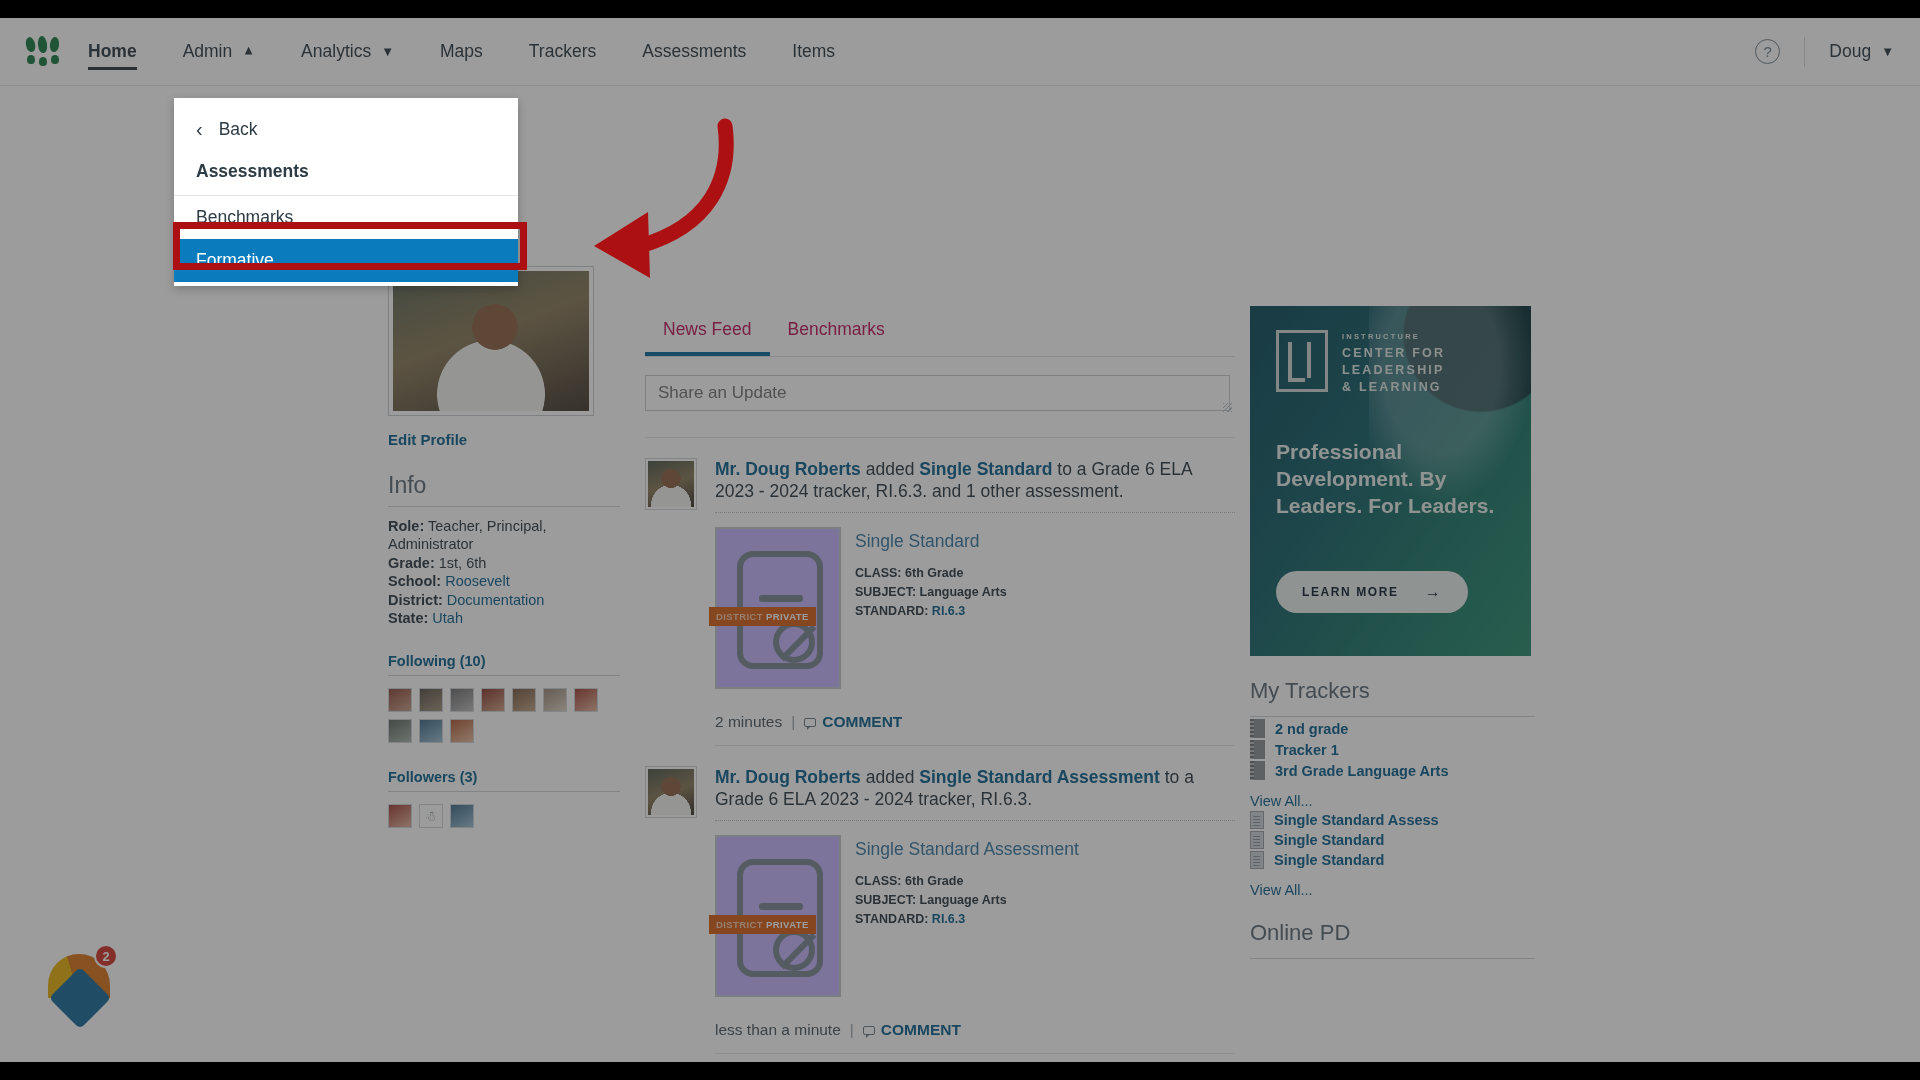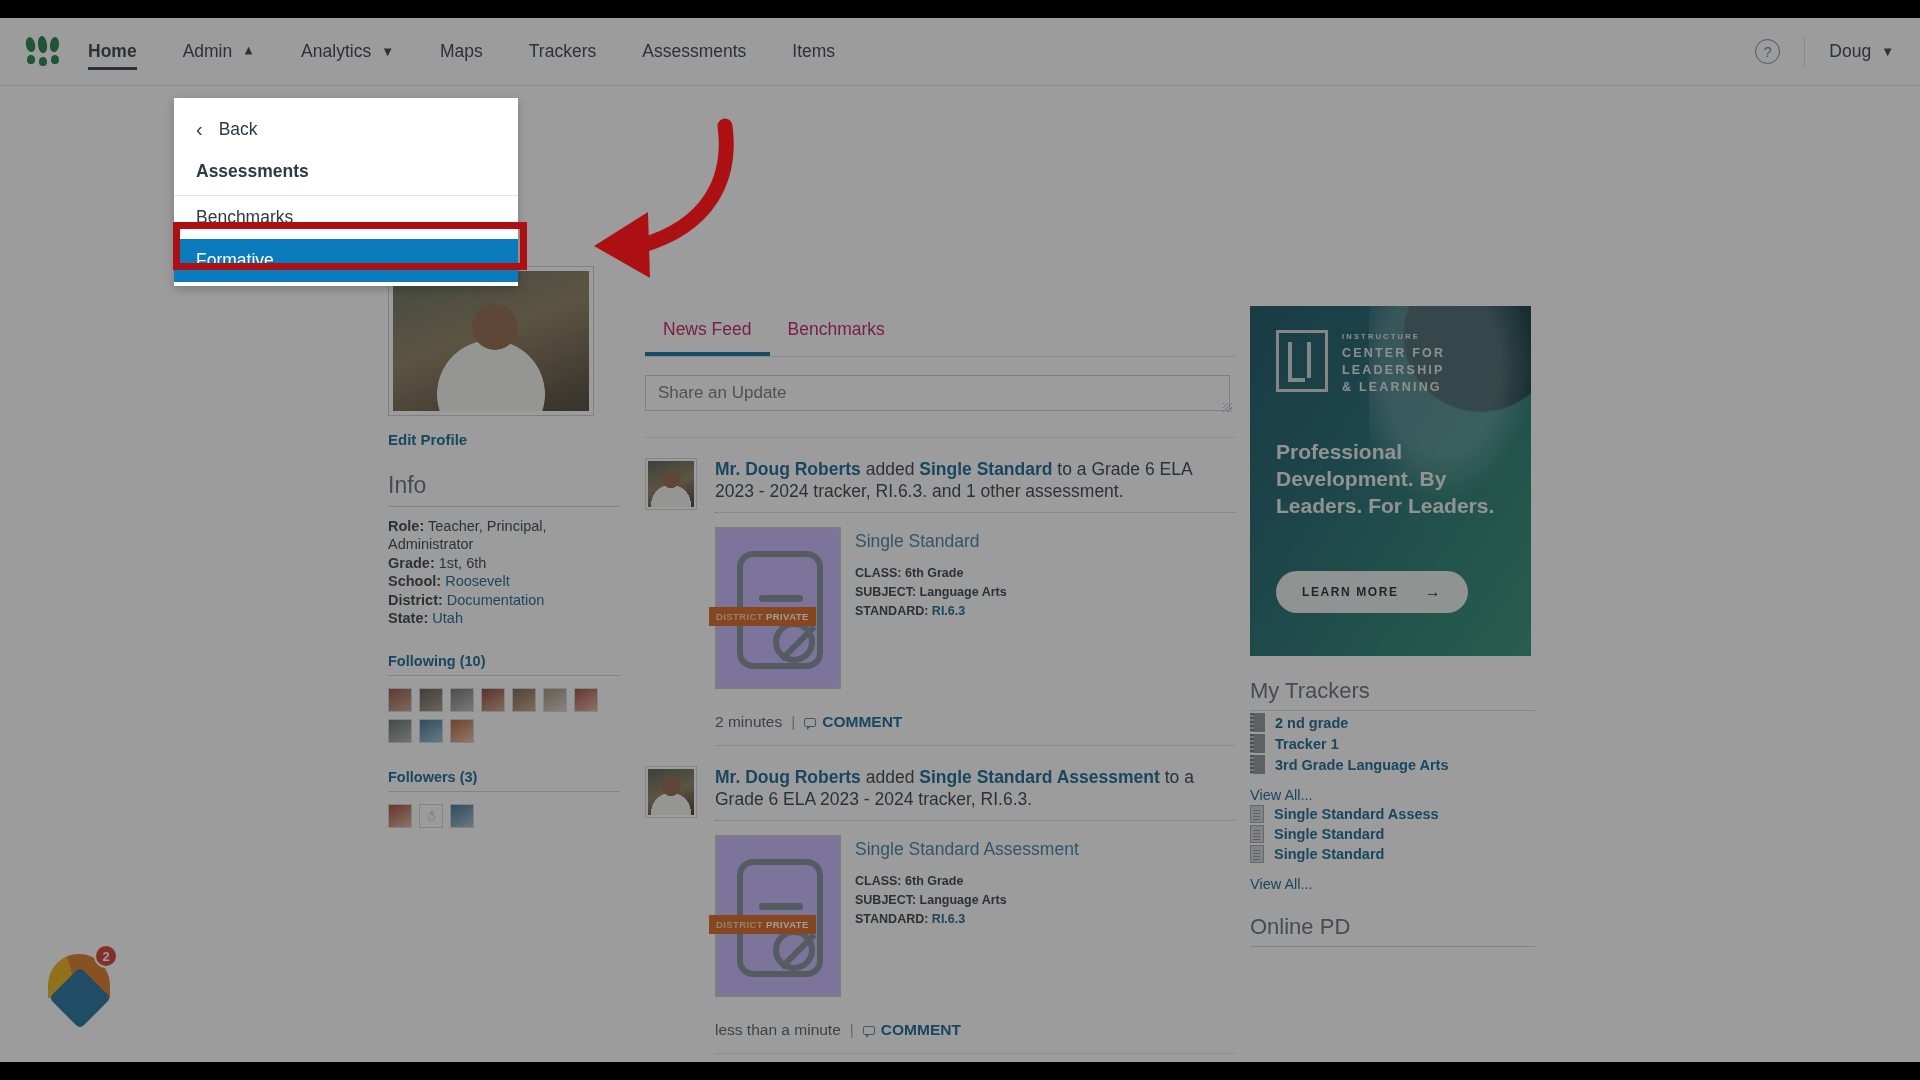--- a/index.html
+++ b/index.html
@@ -216,21 +216,21 @@
   .promo .ltxt { position:absolute; left:92px; top:26px; color:#dfe7e5; }
   .promo .ltxt .sm { font-size:7.5px; letter-spacing:2.2px; font-weight:bold; }
   .promo .ltxt .bg { font-size:12.5px; letter-spacing:2.2px; font-weight:bold; line-height:17px; margin-top:4px;}
   .promo .head { position:absolute; left:26px; top:132px; color:#e8eeec; font-size:21px; font-weight:bold; line-height:27px;}
   .promo .btn {
     position:absolute; left:26px; top:265px; height:42px; padding:0 26px; border-radius:21px;
     background:#e8eeec; color:#123; font-size:12px; font-weight:bold; letter-spacing:1.6px;
     display:flex;align-items:center; cursor:pointer;
   }
   .promo .btn .ar{ margin-left:26px; font-size:16px;}
-  .rail-title { font-size:22px; color:#5d6b77; font-weight:400; margin-top:22px; padding-bottom:6px; border-bottom:1px solid #cfd4d8;}
+  .rail-title { font-size:22px; color:#5d6b77; font-weight:400; margin-top:22px; padding-bottom:12px; border-bottom:1px solid #cfd4d8;}
   .rail-item { display:flex; align-items:center; margin-top:2px; font-size:14.5px; font-weight:bold; color:#0e628f; cursor:pointer;}
   .ico-tracker { width:15px;height:19px;margin-right:10px; background:#8b9298; border-left:4px solid #6e757b; position:relative; flex:0 0 auto;}
   .ico-tracker:after{content:"";position:absolute;left:-4px;top:0;width:4px;height:19px;
     background:repeating-linear-gradient(#6e757b 0 2px, #b9bec2 2px 4px);}
   .ico-doc { width:14px;height:18px;margin-right:10px;background:#cfd4d8;border:1px solid #9aa2a8; position:relative; flex:0 0 auto;}
   .ico-doc:after{content:"";position:absolute;left:2px;top:4px;right:3px;height:1px;background:#8d959b;
     box-shadow:0 3px 0 #8d959b, 0 6px 0 #8d959b, 0 9px 0 #8d959b;}
   .viewall { font-size:14.5px; color:#0e628f; margin-top:13px; cursor:pointer;}
 
   

